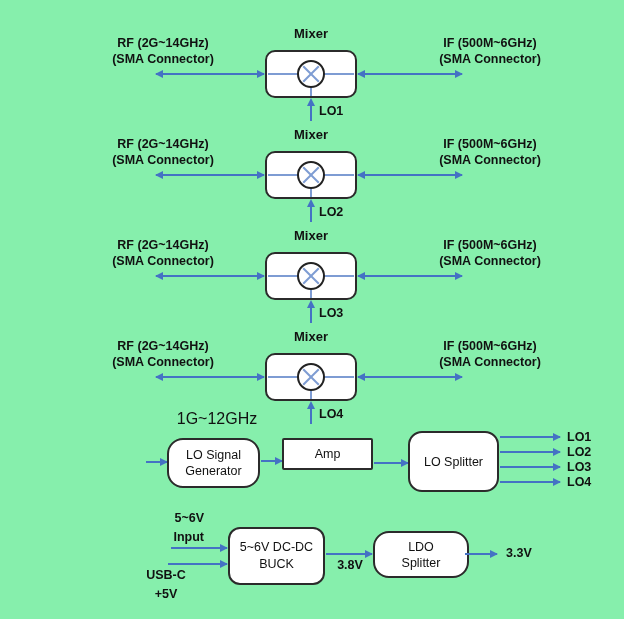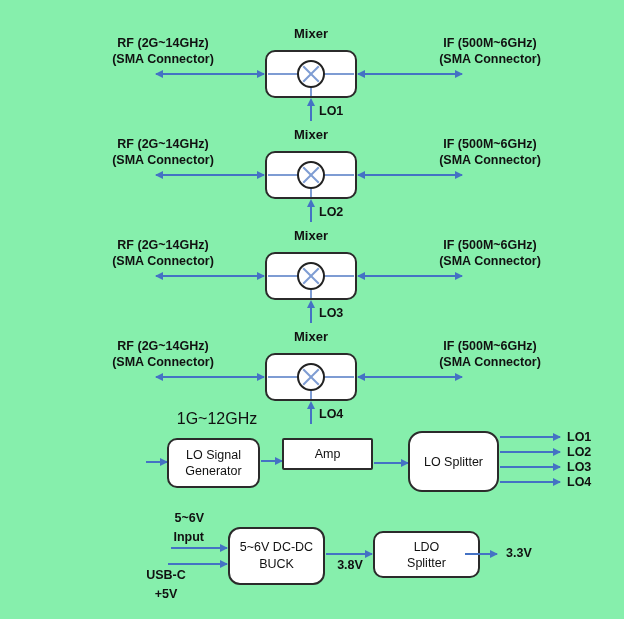--- a/index.html
+++ b/index.html
@@ -35,29 +35,29 @@
   .mbox .circle::before{transform:rotate(45deg);}
   .mbox .circle::after{transform:rotate(-45deg);}
   .rf-arrow{left:155px;top:20px;width:110px;}
   .if-arrow{left:357px;top:20px;width:106px;}
   .lo-arrow{left:307px;top:48px;height:23px;}
   .lo-label{position:absolute;left:319px;top:54px;font-weight:700;font-size:12.5px;}
   .side-label{position:absolute;top:-15px;width:160px;text-align:center;font-weight:700;font-size:12.5px;line-height:16px;}
   .side-label.rf{left:83px;}
   .side-label.if{left:410px;}
   
-  .bbox{position:absolute;border:2px solid var(--border);border-radius:10px;background:#fff;box-sizing:border-box;
+  .bbox{position:absolute;border:2px solid var(--border);border-radius:16px;background:#fff;box-sizing:border-box;
         display:flex;flex-direction:column;align-items:center;justify-content:center;
         font-size:12.5px;line-height:16px;text-align:center;color:var(--text);}
   .ext-box{left:80px;top:442px;width:66px;height:41px;border-radius:9px;}
   .gen-box{left:167px;top:438px;width:93px;height:50px;}
   .amp-box{left:282px;top:438px;width:91px;height:32px;border-radius:2px;}
   .split-box{left:408px;top:431px;width:91px;height:61px;border-radius:14px;}
   .buck-box{left:228px;top:527px;width:97px;height:58px;border-radius:12px;line-height:17px;}
-  .ldo-box{left:373px;top:531px;width:107px;height:47px;}
+  .ldo-box{left:373px;top:531px;width:96px;height:47px;}
   .freq-label{position:absolute;left:172px;top:410px;width:90px;text-align:center;font-size:16px;font-weight:400;}
   
   .lo-out-label{position:absolute;left:567px;width:32px;font-weight:700;font-size:12.5px;}
   
   .pwr-label{position:absolute;width:76px;text-align:center;font-weight:700;font-size:12.5px;line-height:19px;}
   .pwr-in1{left:128px;top:509px;text-align:right;}
   .pwr-in2{left:128px;top:566px;}
   .volt-label{position:absolute;font-weight:700;font-size:12.5px;}
   .v38{left:330px;top:534px;width:40px;text-align:center;margin-top:24px;}
   .v33{left:506px;top:546px;width:40px;text-align:left;}

